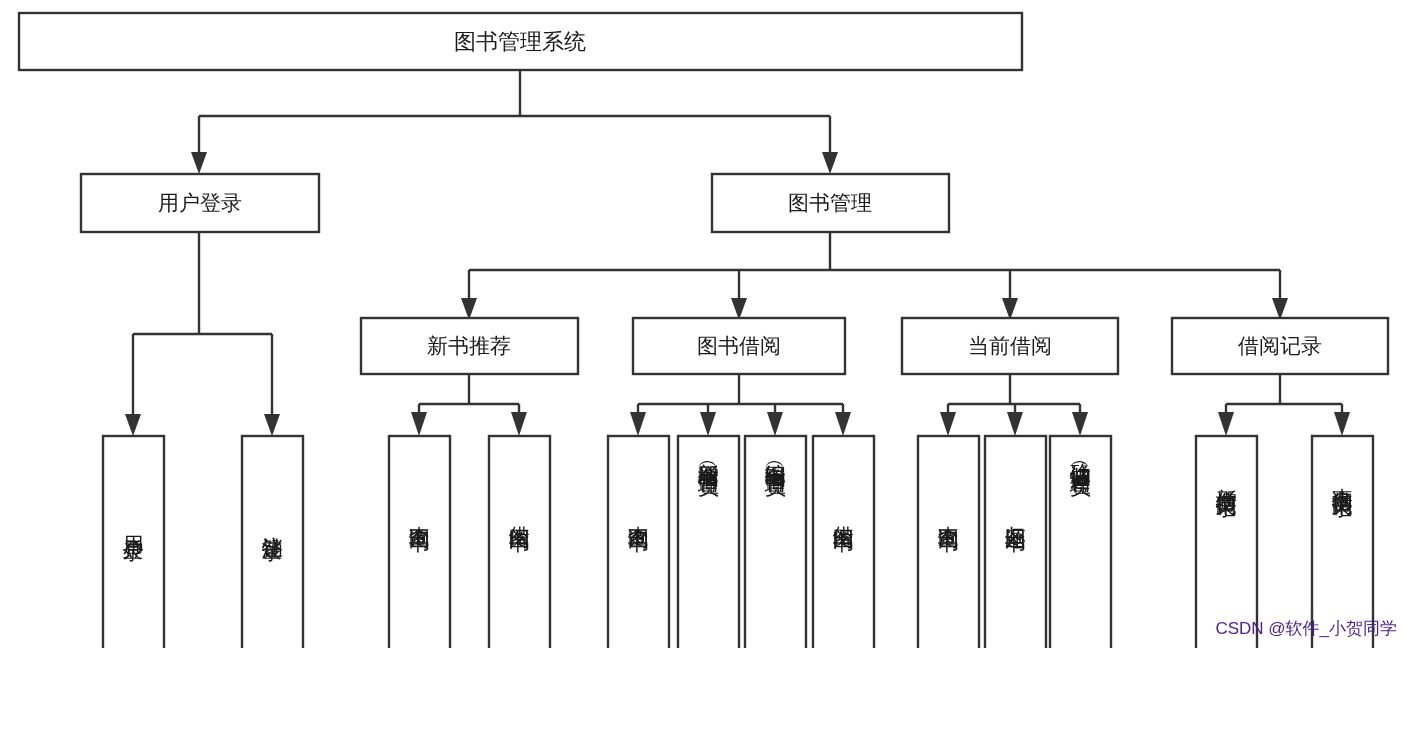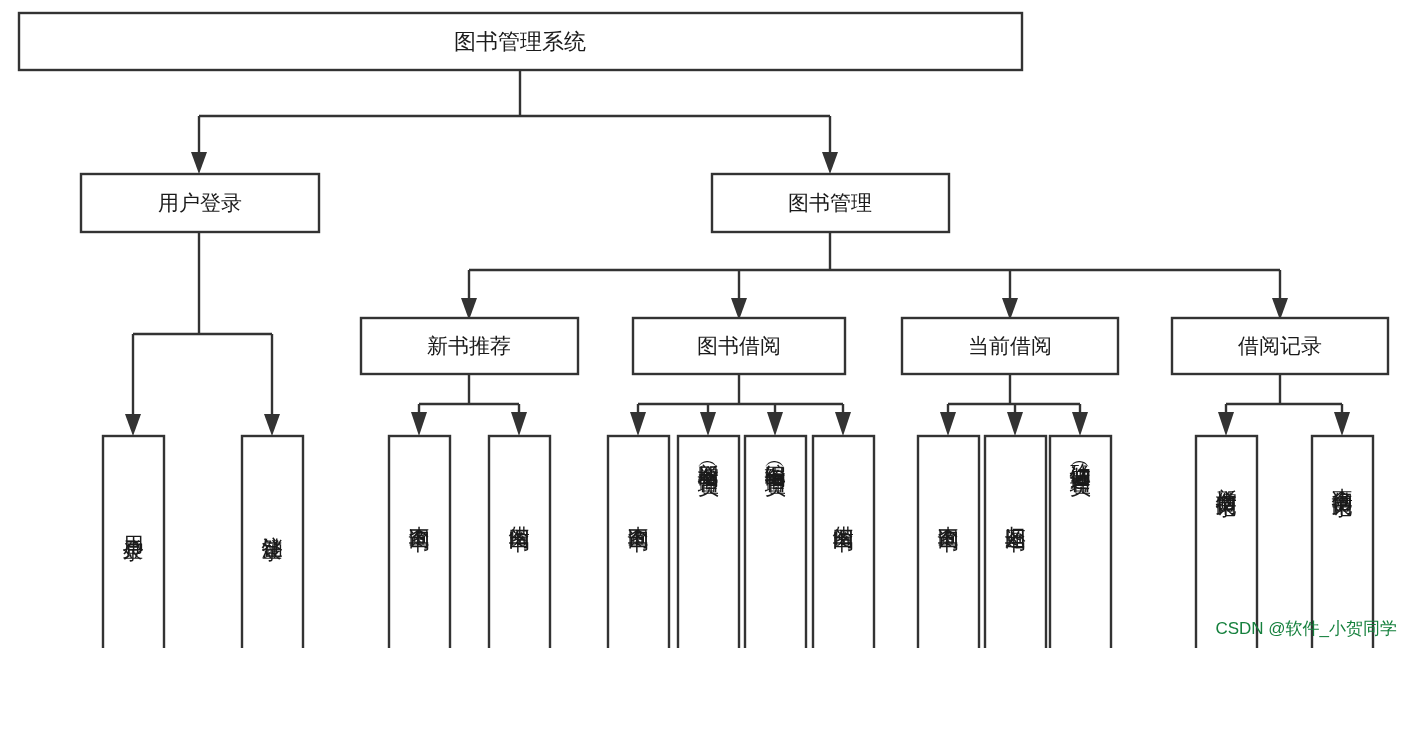--- a/index.html
+++ b/index.html
@@ -71,21 +71,21 @@
     color: #1a1a1a;
     letter-spacing: 2px;
     white-space: nowrap;
   }
   .watermark {
     position: absolute;
     right: 8px;
     bottom: 8px;
     font-family: "Liberation Sans", "DejaVu Sans", sans-serif;
     font-size: 17px;
-    color: #15803d;
+    color: #4c1d95;
     white-space: nowrap;
     pointer-events: none;
   }
 </style>
 </head>
 <body>
 
 <div id="diagram-root">
 
   <svg class="diagram-canvas" viewBox="0 0 1405 747" xmlns="http://www.w3.org/2000/svg">

